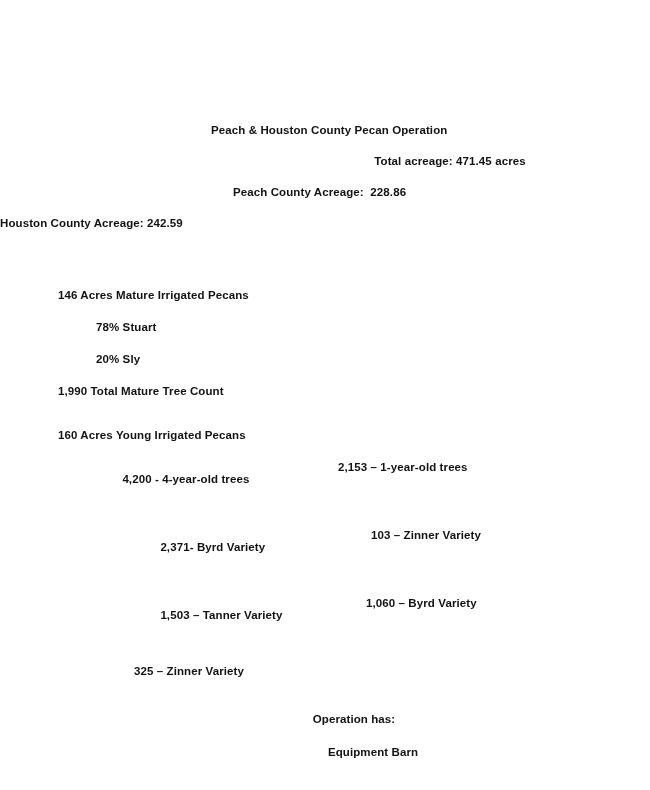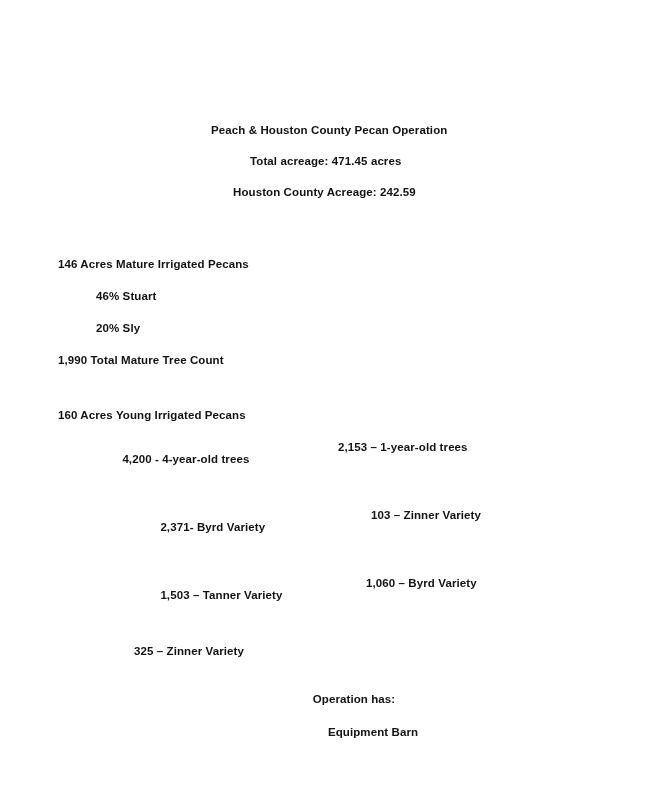--- a/index.html
+++ b/index.html
@@ -33,34 +33,34 @@
     white-space: pre;
   }
   
   .header {
     margin-top: 124px;
   }
   .header .line {
     margin-bottom: 19px;
   }
   .h1 { padding-left: 211px; }
-  .h2 { padding-left: 250px; }
+  .h2 { padding-left: 250px; text-align: center; }
   .h3 { padding-left: 233px; }
-  .h4 { padding-left: 233px; }
+  .h4 { }
 
   .block { margin-top: 0; }
 
   .lvl0 { padding-left: 58px; }
   .lvl1 { padding-left: 96px; }
   .lvl2 { padding-left: 134px; }
 
   .sec-mature { margin-top: 60px; }
   .sec-mature .line { margin-bottom: 20px; }
 
-  .sec-young { margin-top: 43px; }
+  .sec-young { margin-top: 32px; }
   .sec-young .line { margin-bottom: 20px; }
 
   .two-col {
     position: relative;
   }
   .two-col .col-right {
     position: absolute;
     left: 338px;
     top: 0;
     white-space: pre;
@@ -75,26 +75,27 @@
 </style>
 </head>
 <body>
 
 <div class="page">
   <div class="doc">
 
     <div class="header">
       <div class="line h1">Peach &amp; Houston County Pecan Operation</div>
       <div class="line h2">Total acreage: 471.45 acres</div>
+      <div class="line h3">Peach County Acreage:  228.86</div>
       <div class="line h4">Houston County Acreage: 242.59</div>
     </div>
 
     <div class="block sec-mature">
       <div class="line lvl0">146 Acres Mature Irrigated Pecans</div>
-      <div class="line lvl1">46% Stuart</div>
+      <div class="line lvl1">78% Stuart</div>
       <div class="line lvl1">20% Sly</div>
       <div class="line lvl0">1,990 Total Mature Tree Count</div>
     </div>
 
     <div class="block sec-young">
       <div class="line lvl0">160 Acres Young Irrigated Pecans</div>
 
       <div class="line lvl1 two-col">
         <span>4,200 - 4-year-old trees</span>
         <span class="col-right r1">2,153 – 1-year-old trees</span>

